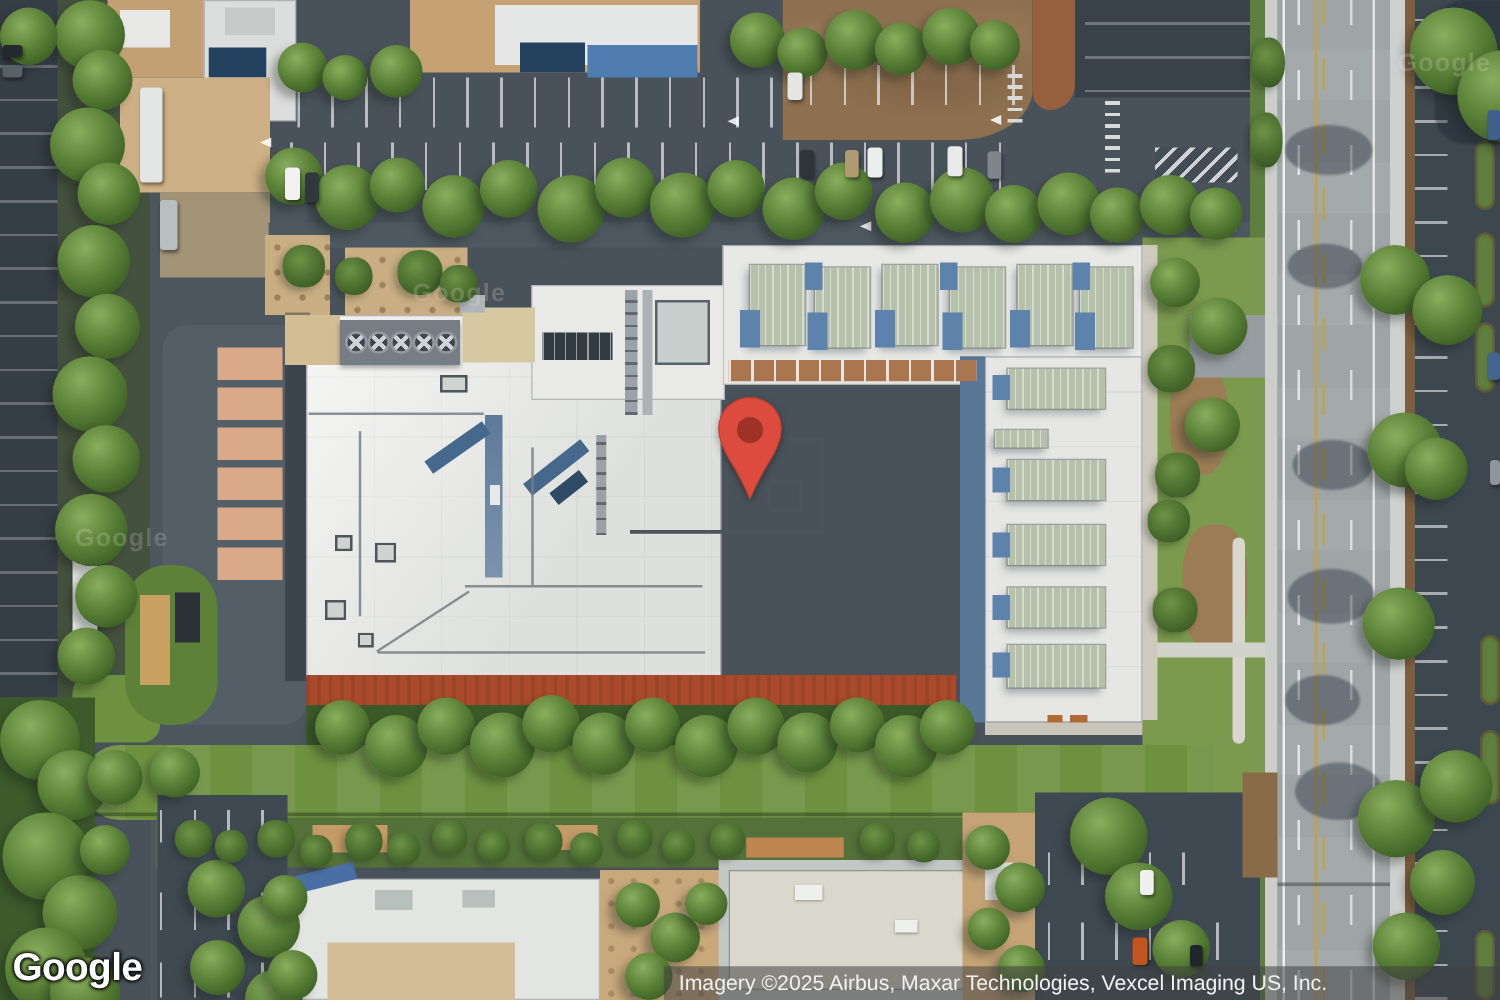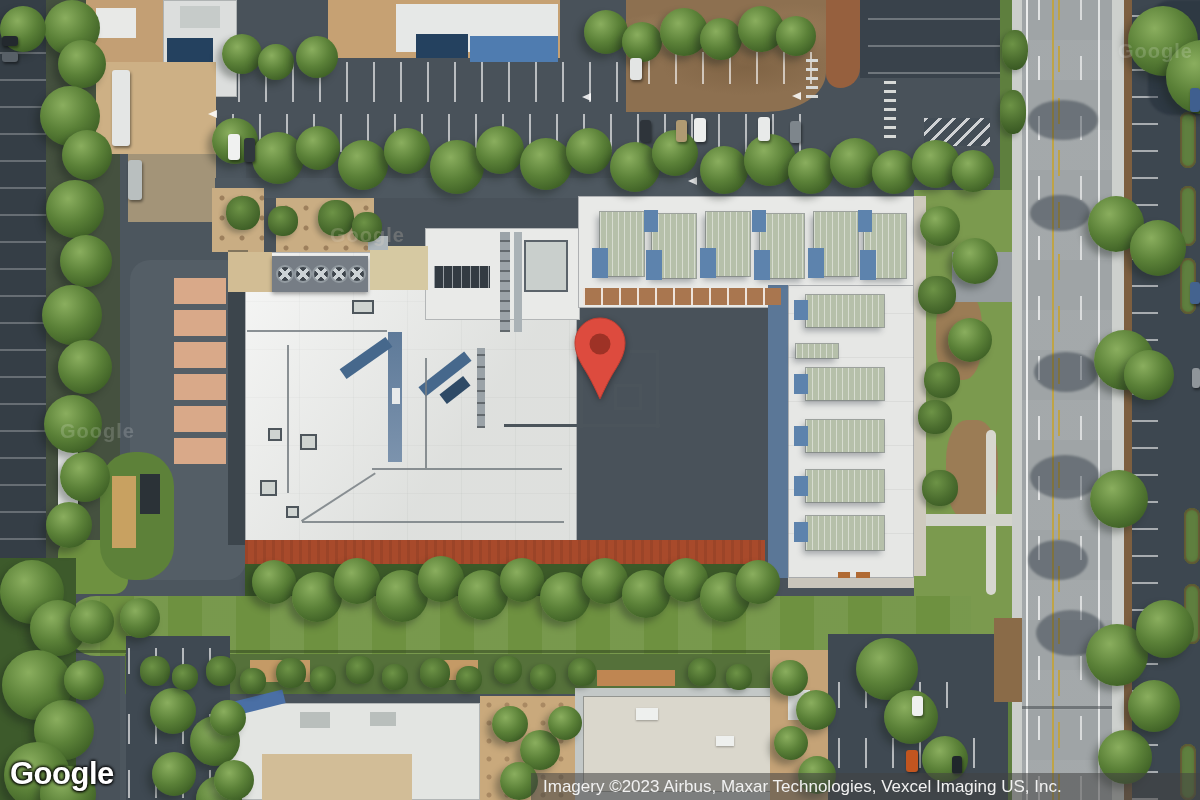--- a/index.html
+++ b/index.html
@@ -418,14 +418,14 @@
   <div class="wm" style="left:60px;top:420px;">Google</div>
   <div class="wm" style="left:330px;top:224px;color:rgba(230,220,200,.22);">Google</div>
   <div class="wm" style="left:1118px;top:40px;">Google</div>
 
   <svg width="56" height="84" viewBox="0 0 56 84" style="left:572px;top:317px;filter:drop-shadow(0 2px 3px rgba(0,0,0,.35));">
     <path d="M28 1C14 1 3 12 3 26c0 10 5 19 10 27 7 11 15 29 15 29s8-18 15-29c5-8 10-17 10-27C53 12 42 1 28 1z" fill="#DD4B3E" stroke="#C23E31" stroke-width="1"></path>
     <circle cx="28" cy="27" r="10.5" fill="#9E3226"></circle>
   </svg>
 
   <div id="glogo">Google</div>
-  <div id="attr">Imagery ©2023 Airbus, Maxar Technologies, Vexcel Imaging US, Inc.</div>
+  <div id="attr">Imagery ©2025 Airbus, Maxar Technologies, Vexcel Imaging US, Inc.</div>
 </div>
 
 </body></html>

